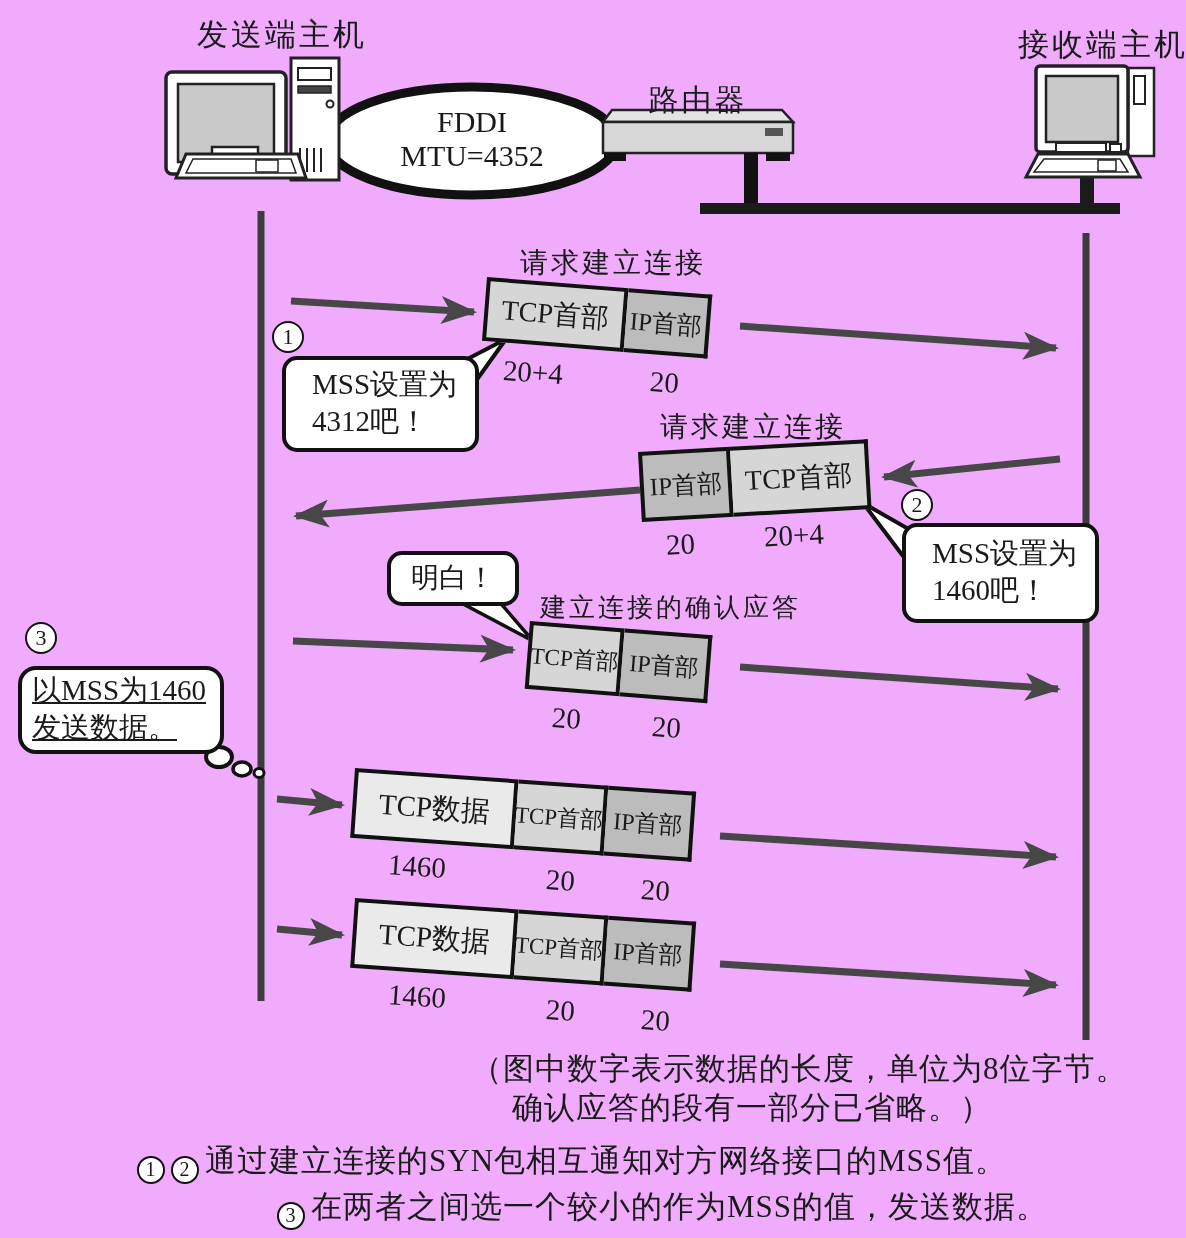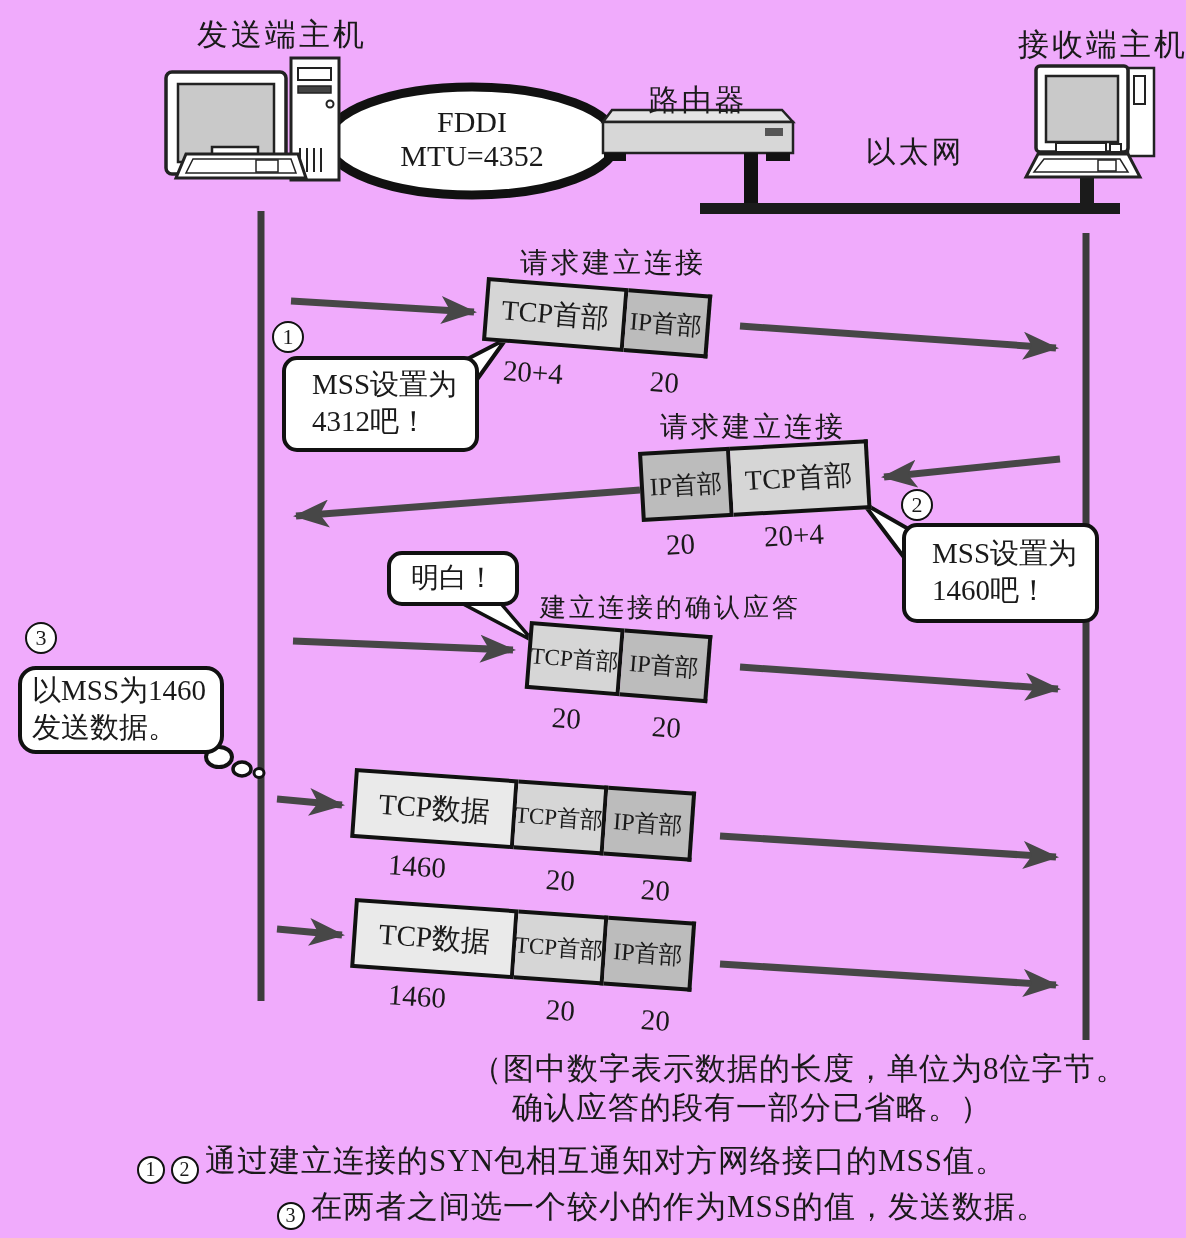--- a/index.html
+++ b/index.html
@@ -128,21 +128,20 @@
       <ellipse cx="242" cy="769" rx="9" ry="7" fill="#fff" stroke="#111" stroke-width="3.5"></ellipse>
       <ellipse cx="259" cy="773" rx="5" ry="4.5" fill="#fff" stroke="#111" stroke-width="3"></ellipse>
     </g>
   </svg>
 
   <div class="toplabel" style="left:197px; top:14px;">发送端主机</div>
   <div class="toplabel" style="left:1018px; top:24px;">接收端主机</div>
   <div class="netlabel" style="left:372px; top:105px; width:200px;">FDDI</div>
   <div class="netlabel" style="left:352px; top:139px; width:240px;">MTU=4352</div>
   <div class="netlabel" style="left:640px; top:80px; width:116px; letter-spacing:3px;">路由器</div>
-  <div class="netlabel" style="left:815px; top:132px; width:200px; letter-spacing:3px;">以太网</div>
 
   <div class="badge" style="left:272px; top:321px;">1</div>
   <div class="steptitle" style="left:520px; top:244px;">请求建立连接</div>
 
   <div class="packet" style="left:487px; top:277px; transform:rotate(4.5deg);">
     <div class="cell cell-mid" style="width:142px; height:64px; font-size:28px;">TCP首部</div>
     <div class="cell cell-dark" style="width:84px;  height:64px; font-size:25px;">IP首部</div>
   </div>
   <div class="sizelabel" style="left:503px; top:356px; transform:rotate(4deg);">20+4</div>
   <div class="sizelabel" style="left:650px; top:366px; transform:rotate(4deg);">20</div>
@@ -171,21 +170,21 @@
   <div class="steptitle" style="left:540px; top:590px; font-size:26px;">建立连接的确认应答</div>
 
   <div class="packet" style="left:530px; top:621px; transform:rotate(4.5deg);">
     <div class="cell cell-mid" style="width:95px; height:68px; font-size:23px;">TCP首部</div>
     <div class="cell cell-dark" style="width:88px; height:68px; font-size:24px;">IP首部</div>
   </div>
   <div class="sizelabel" style="left:552px; top:702px; transform:rotate(4deg);">20</div>
   <div class="sizelabel" style="left:652px; top:711px; transform:rotate(4deg);">20</div>
 
   <div class="badge" style="left:25px; top:622px;">3</div>
-  <div class="bubble" style="left:18px; top:666px; border-radius:18px; padding:2px 14px 4px 10px;">
+  <div class="bubble" style="left:18px; top:666px; border-radius:18px; padding:2px 14px 4px 10px;text-decoration:underline;">
     <div class="bline">以MSS为1460</div>
     <div class="bline">发送数据。</div>
   </div>
 
   <div class="packet" style="left:355px; top:768px; transform:rotate(4deg);">
     <div class="cell cell-light" style="width:164px; height:70px; font-size:29px;">TCP数据</div>
     <div class="cell cell-mid" style="width:90px;  height:70px; font-size:23px;">TCP首部</div>
     <div class="cell cell-dark" style="width:88px;  height:70px; font-size:24px;">IP首部</div>
   </div>
   <div class="sizelabel" style="left:388px; top:850px; transform:rotate(4deg);">1460</div>

